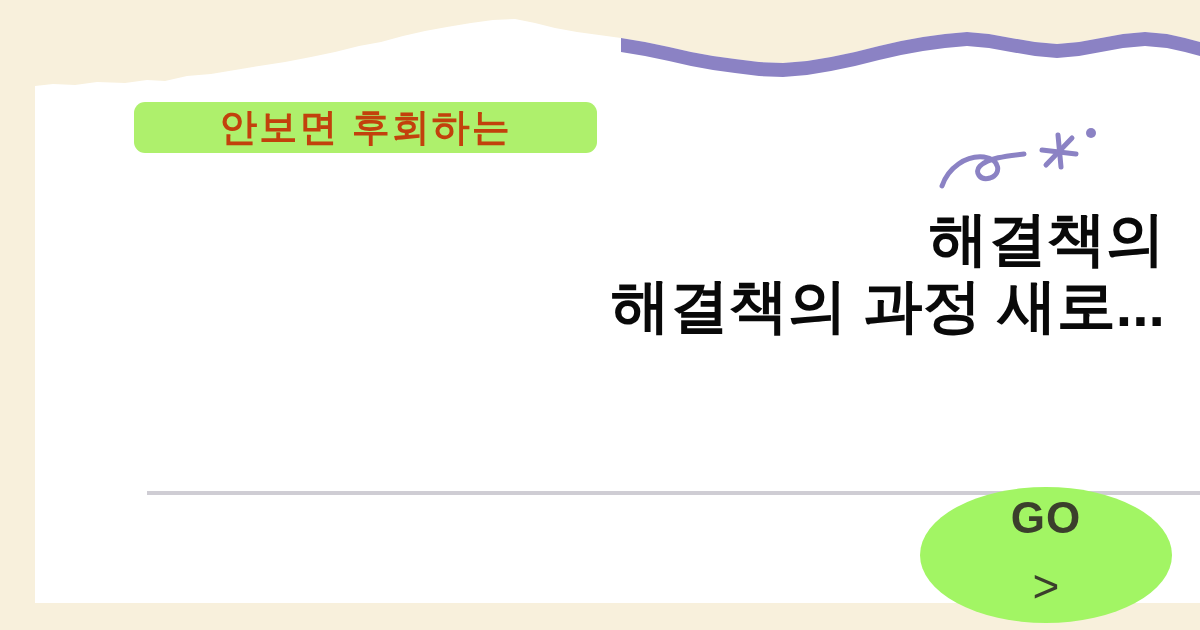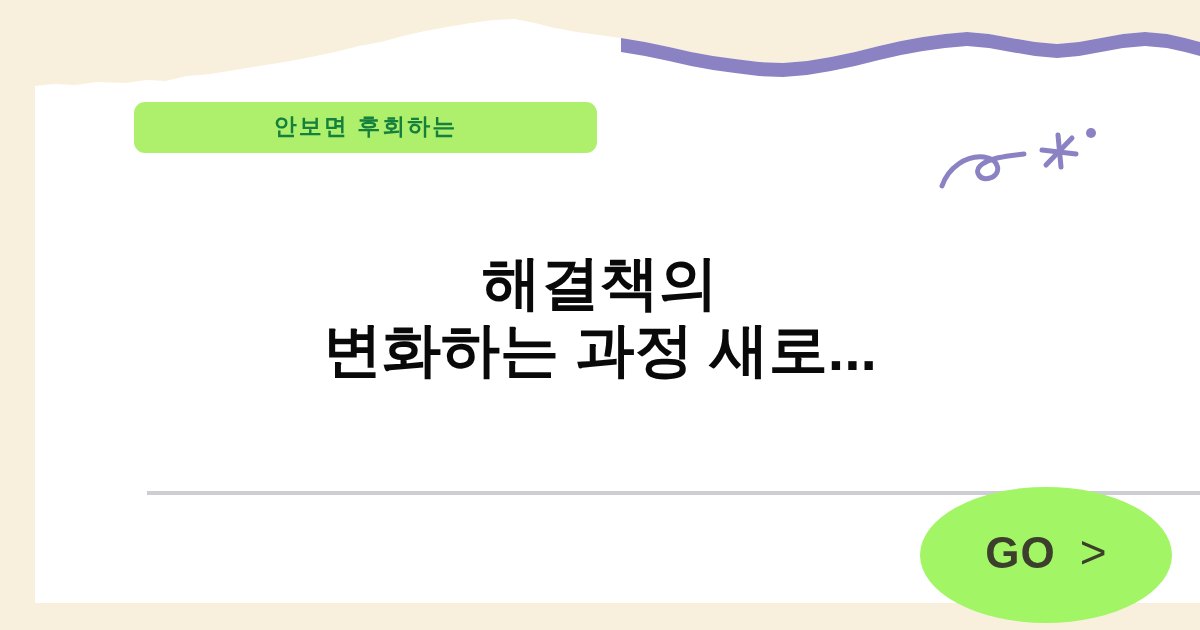--- a/index.html
+++ b/index.html
@@ -57,37 +57,36 @@
     width: 463px;
     height: 51px;
     background: #aef06c;
     border-radius: 11px;
     display: flex;
     align-items: center;
     justify-content: center;
     box-sizing: border-box;
   }
   .badge-label {
-    font-size: 23px;
+    font-size: 38px;
     font-weight: 700;
-    color: #15803d;
+    color: #c2410c;
     letter-spacing: 2px;
     line-height: 1;
     white-space: nowrap;
     transform: translateY(-1px);
   }
 
   
   .title-block {
     position: absolute;
     left: 0px;
     top: 206px;
     width: 1130px;
-    text-align: center;
-    margin-top: 44px;
+    text-align: right;
   }
   .title-line {
     font-size: 59px;
     font-weight: 700;
     color: #090909;
     line-height: 67px;
     letter-spacing: 0px;
     white-space: nowrap;
   }
   .title-line.latin {
@@ -122,20 +121,21 @@
     top: 487px;
     width: 252px;
     height: 136px;
     border-radius: 50%;
     background: #a2f564;
     display: flex;
     align-items: center;
     justify-content: center;
     gap: 24px;
     z-index: 6;
+    flex-direction: column;
   }
   .go-label {
     font-size: 44px;
     font-weight: 700;
     color: #3b3f2c;
     letter-spacing: 1px;
     line-height: 1;
     transform: translateY(-2px);
   }
   .go-chevron {
@@ -184,21 +184,21 @@
     </div>
 
     <div class="content">
 
       <div class="badge">
         <span class="badge-label">안보면 후회하는</span>
       </div>
 
       <div class="title-block">
         <div class="title-line">해결책의</div>
-        <div class="title-line">변화하는 과정 새로...</div>
+        <div class="title-line">해결책의 과정 새로...</div>
       </div>
 
       <div class="divider"></div>
 
       <div class="doodle">
         <svg viewBox="0 0 200 100" xmlns="http://www.w3.org/2000/svg">
           <g stroke="#8b82c4" stroke-width="5" fill="none" stroke-linecap="round" stroke-linejoin="round">
             <path d="M12,74 C18,56 36,43 54,45 C70,47 72,62 60,66
                      C50,69 44,60 50,54 C58,46 76,44 94,42"></path>
             <g>

